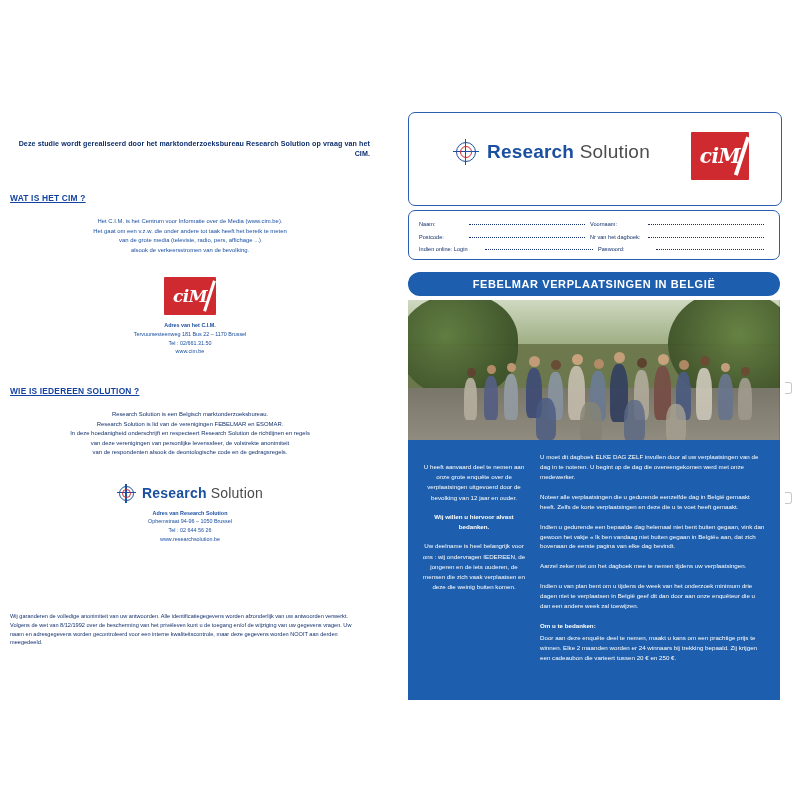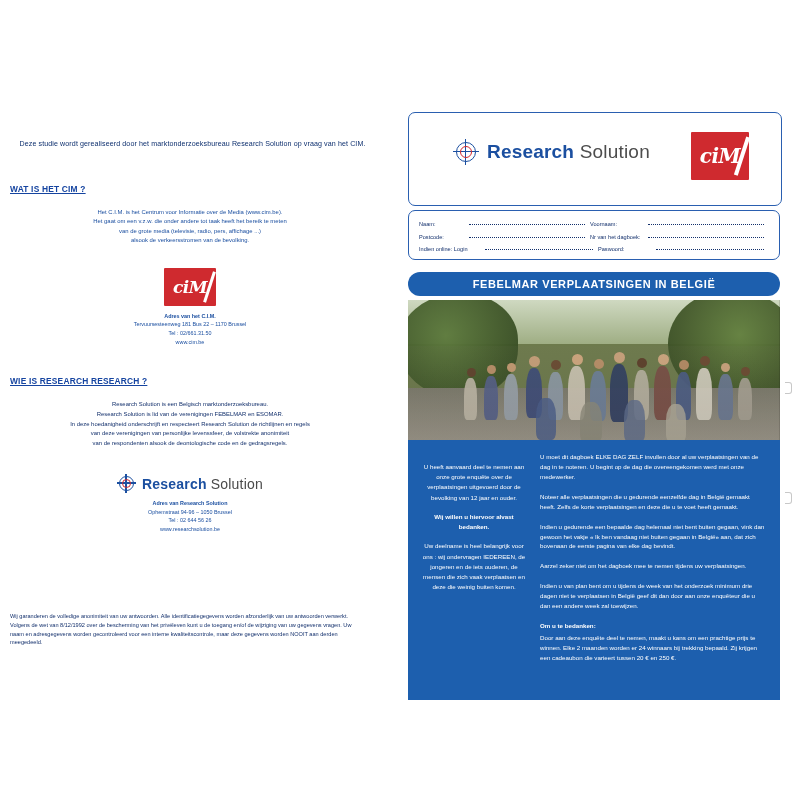--- a/index.html
+++ b/index.html
@@ -18,23 +18,23 @@
   
   .left-panel {
     position: absolute;
     left: 10px;
     top: 140px;
     width: 360px;
     height: 560px;
   }
   .lead-line {
     font-size: 7.1px;
-    font-weight: normal;
+    font-weight: bold;
     color: #0d2f6e;
-    text-align: center;
+    text-align: right;
     line-height: 1.35;
     letter-spacing: 0.1px;
     margin: 0 0 34px 5px;
   }
   .section-title {
     font-size: 8.4px;
     font-weight: bold;
     color: #1544a0;
     text-decoration: underline;
     margin: 0 0 14px 0;
@@ -360,21 +360,21 @@
 
   <div class="addr-block">
     <div class="addr-head">Adres van het C.I.M.</div>
     <div>Tervuursesteenweg 181 Bus 22 – 1170 Brussel</div>
     <div>Tel : 02/661.31.50</div>
     <div>www.cim.be</div>
   </div>
 
   <div style="height:30px"></div>
 
-  <div class="section-title">WIE IS RESEARCH RESEARCH ?</div>
+  <div class="section-title">WIE IS IEDEREEN SOLUTION ?</div>
   <div class="body-block dark" style="white-space: pre-line;">Research Solution is een Belgisch marktonderzoeksbureau.
 Research Solution is lid van de verenigingen  FEBELMAR en ESOMAR.
 In deze hoedanigheid onderschrijft en respecteert Research Solution de richtlijnen en regels
 van deze verenigingen van personlijke levenssfeer, de volstrekte anonimiteit
 van de respondenten alsook de deontologische code en de gedragsregels.</div>
 
   <div class="rs-logo">
     <div class="rs-mark">
       <div class="cross-h"></div>
         <div class="cross-v"></div>

